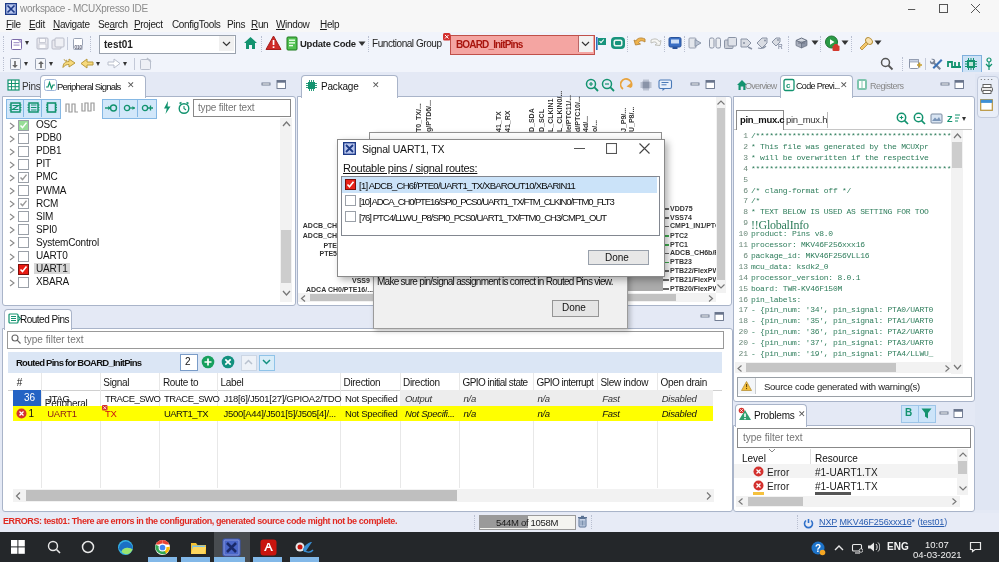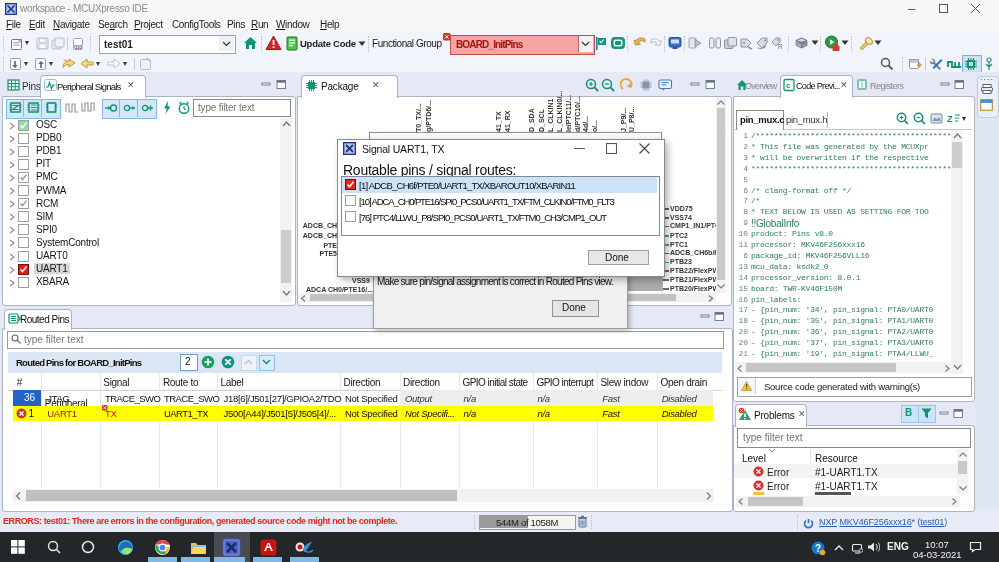--- a/index.html
+++ b/index.html
@@ -757,21 +757,21 @@
 <div class="ico" style="left:606px;top:143px;">
       <svg width="11" height="11">
         <rect x="0.5" y="0.5" width="10" height="10" fill="none" stroke="#555" stroke-width="1.1"></rect>
       </svg>
     </div>
 <div class="ico" style="left:639px;top:143px;">
       <svg width="11" height="11">
         <path d="M0.5 0.5 L10.5 10.5 M10.5 0.5 L0.5 10.5" stroke="#444" stroke-width="1.1"></path>
       </svg>
     </div>
-<div class="tx" style="left:343px;top:162px;font-size:14px;color:#111;letter-spacing:-0.25px;">Routable pins / signal routes:</div>
+<div class="tx" style="left:343px;top:162px;font-size:11px;color:#111;letter-spacing:-0.25px;text-decoration:underline;">Routable pins / signal routes:</div>
 <div class="abs" style="left:341px;top:176px;width:317px;height:58px;background:#fff;border:1px solid #828790;"></div>
 <div class="abs" style="left:342px;top:177px;width:315px;height:16px;background:#cbe3f9;"></div>
 <div class="ico" style="left:345px;top:179px;">
       <svg width="11" height="11">
         <rect x="0.5" y="0.5" width="10" height="10" fill="#e82219" stroke="#7a0f0c"></rect>
         <path d="M2.5 5.5 L4.5 7.8 L8.5 2.8" stroke="#fff" stroke-width="1.6" fill="none"></path>
       </svg>
     </div>
 <div class="tx" style="left:359px;top:180px;font-size:9.5px;color:#0a0a0a;letter-spacing:-0.75px;">[1] ADCB_CH6f/PTE0/UART1_TX/XBAROUT10/XBARIN11</div>
 <div class="ico" style="left:345px;top:195px;">
@@ -871,21 +871,21 @@
 <div class="tx" style="left:17px;top:33.7px;font-size:8px;font-family:'Liberation Mono',monospace;color:#2e7d5b;letter-spacing:-0.25px;"> **************************************************</div>
 <div class="tx" style="right:calc(217px - 14px);top:44.6px;font-size:8px;font-family:'Liberation Mono',monospace;color:#6a8878;">5</div>
 <div class="tx" style="left:17px;top:44.6px;font-size:8px;font-family:'Liberation Mono',monospace;color:#2e7d5b;letter-spacing:-0.25px;"></div>
 <div class="tx" style="right:calc(217px - 14px);top:55.5px;font-size:8px;font-family:'Liberation Mono',monospace;color:#6a8878;">6</div>
 <div class="tx" style="left:17px;top:55.5px;font-size:8px;font-family:'Liberation Mono',monospace;color:#2e7d5b;letter-spacing:-0.25px;">/* clang-format off */</div>
 <div class="tx" style="right:calc(217px - 14px);top:66.4px;font-size:8px;font-family:'Liberation Mono',monospace;color:#6a8878;">7</div>
 <div class="tx" style="left:17px;top:66.4px;font-size:8px;font-family:'Liberation Mono',monospace;color:#2e7d5b;letter-spacing:-0.25px;">/*</div>
 <div class="tx" style="right:calc(217px - 14px);top:77.3px;font-size:8px;font-family:'Liberation Mono',monospace;color:#6a8878;">8</div>
 <div class="tx" style="left:17px;top:77.3px;font-size:8px;font-family:'Liberation Mono',monospace;color:#2e7d5b;letter-spacing:-0.25px;"> * TEXT BELOW IS USED AS SETTING FOR TOO</div>
 <div class="tx" style="right:calc(217px - 14px);top:88.2px;font-size:8px;font-family:'Liberation Mono',monospace;color:#6a8878;">9</div>
-<div class="tx" style="left:17px;top:88.2px;font-size:10px;font-family:Liberation Sans, sans-serif;color:#2e7d5b;letter-spacing:-0.25px;">!!GlobalInfo</div>
+<div class="tx" style="left:17px;top:88.2px;font-size:12px;font-family:Liberation Serif, serif;color:#2e7d5b;letter-spacing:-0.25px;">!!GlobalInfo</div>
 <div class="tx" style="right:calc(217px - 14px);top:99.1px;font-size:8px;font-family:'Liberation Mono',monospace;color:#6a8878;">10</div>
 <div class="tx" style="left:17px;top:99.1px;font-size:8px;font-family:'Liberation Mono',monospace;color:#2e7d5b;letter-spacing:-0.25px;">product: Pins v8.0</div>
 <div class="tx" style="right:calc(217px - 14px);top:110.0px;font-size:8px;font-family:'Liberation Mono',monospace;color:#6a8878;">11</div>
 <div class="tx" style="left:17px;top:110.0px;font-size:8px;font-family:'Liberation Mono',monospace;color:#2e7d5b;letter-spacing:-0.25px;">processor: MKV46F256xxx16</div>
 <div class="tx" style="right:calc(217px - 14px);top:120.9px;font-size:8px;font-family:'Liberation Mono',monospace;color:#6a8878;">6</div>
 <div class="tx" style="left:17px;top:120.9px;font-size:8px;font-family:'Liberation Mono',monospace;color:#2e7d5b;letter-spacing:-0.25px;">package_id: MKV46F256VLL16</div>
 <div class="tx" style="right:calc(217px - 14px);top:131.8px;font-size:8px;font-family:'Liberation Mono',monospace;color:#6a8878;">13</div>
 <div class="tx" style="left:17px;top:131.8px;font-size:8px;font-family:'Liberation Mono',monospace;color:#2e7d5b;letter-spacing:-0.25px;">mcu_data: ksdk2_0</div>
 <div class="tx" style="right:calc(217px - 14px);top:142.7px;font-size:8px;font-family:'Liberation Mono',monospace;color:#6a8878;">14</div>
 <div class="tx" style="left:17px;top:142.7px;font-size:8px;font-family:'Liberation Mono',monospace;color:#2e7d5b;letter-spacing:-0.25px;">processor_version: 8.0.1</div>

